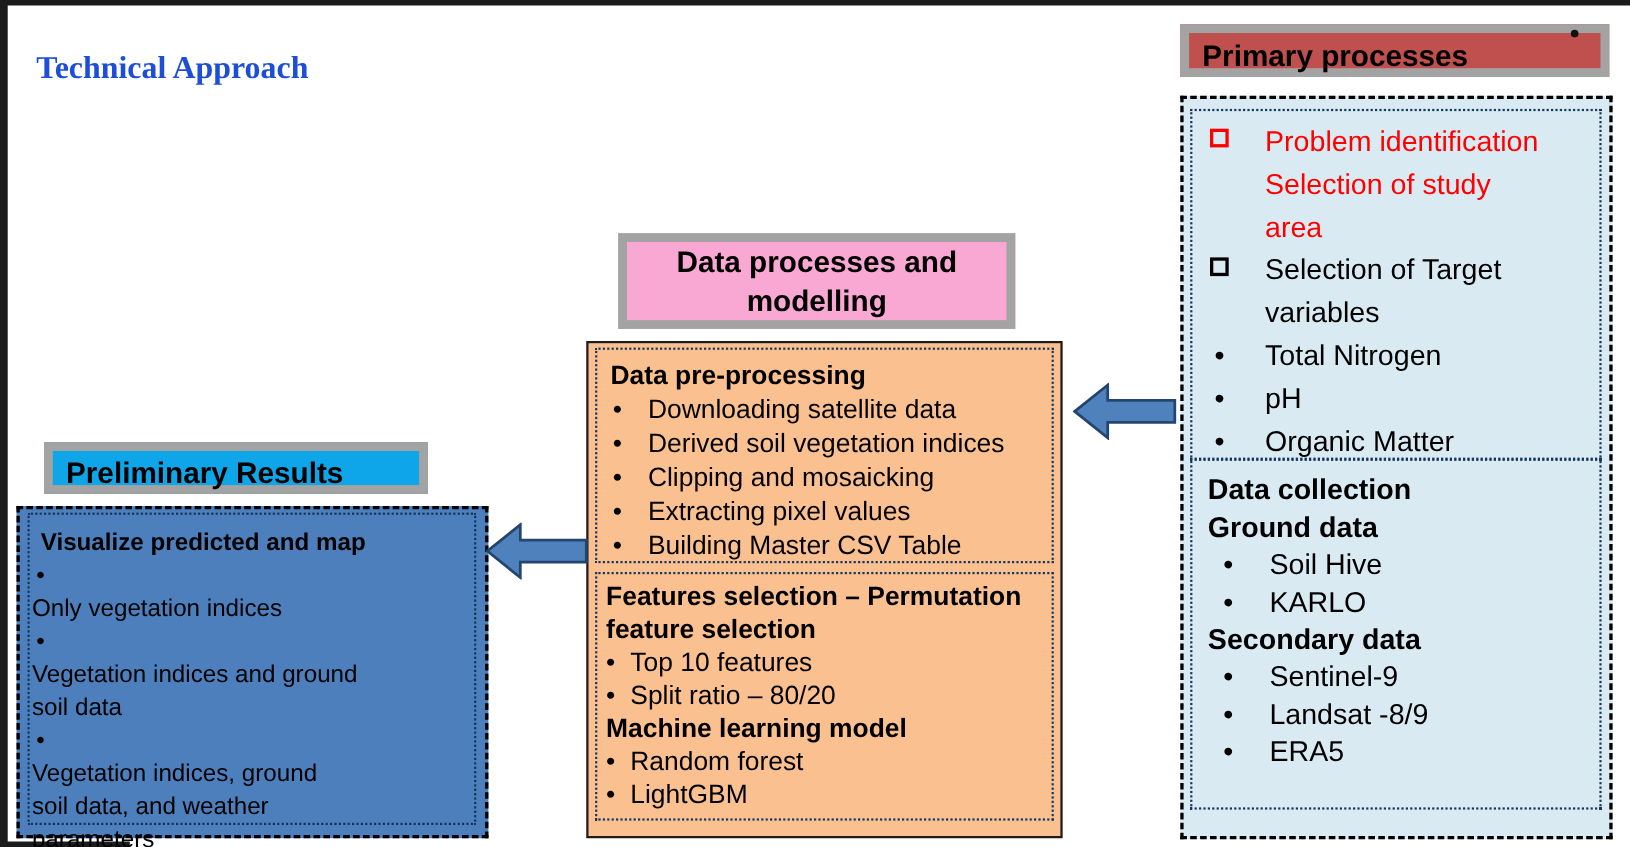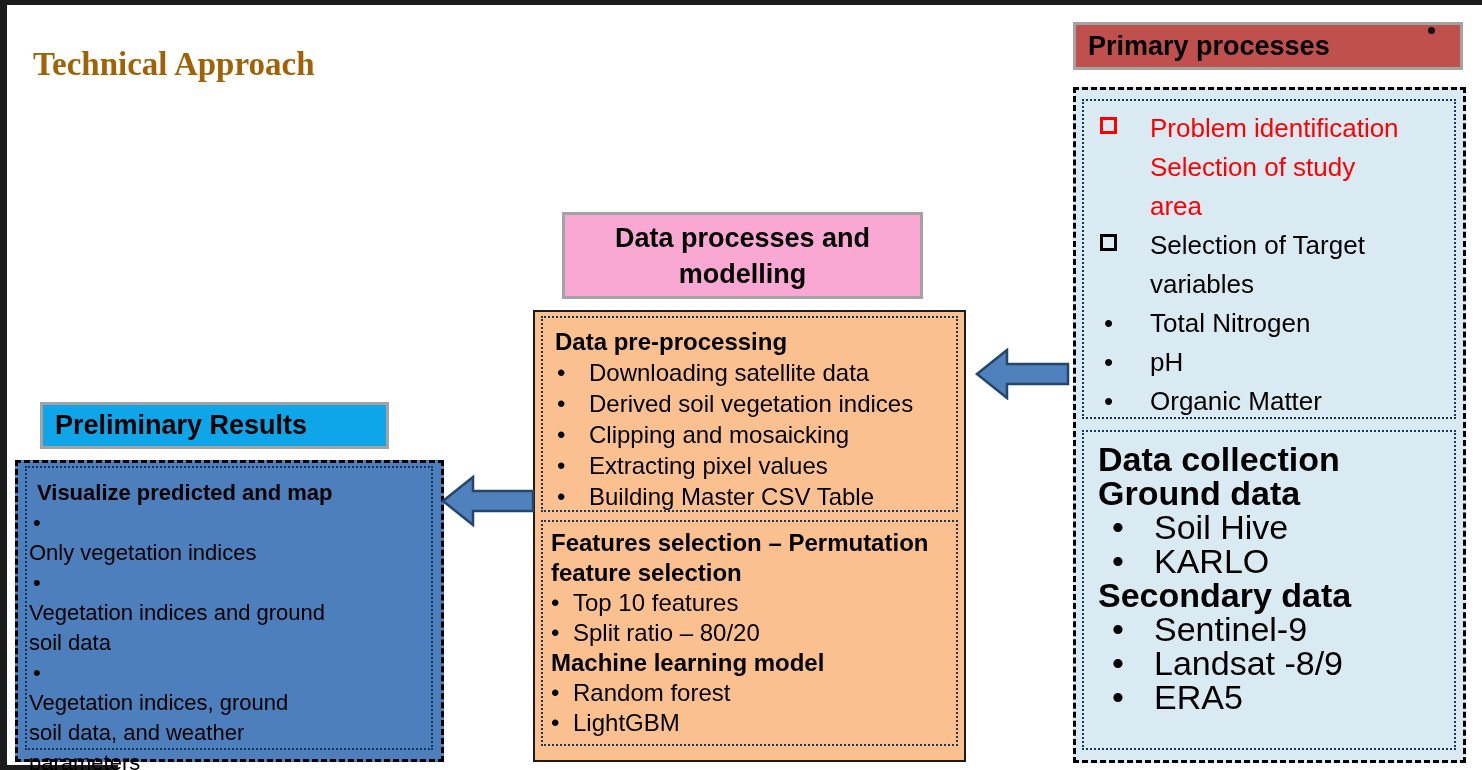--- a/index.html
+++ b/index.html
@@ -4,40 +4,40 @@
 <style>
   html,body{margin:0;padding:0;background:#fff;}
   .stage{position:relative;width:1482px;height:770px;background:#ffffff;overflow:hidden;
          font-family:"Liberation Sans",sans-serif;color:#000;}
   .frame{position:absolute;background:#1c1c1c;}
   .frame-top{left:0;top:0;width:1482px;height:5px;}
   .frame-left{left:0;top:0;width:7px;height:770px;}
   .frame-bottom{left:0;top:765px;width:118px;height:5px;}
 
   .slide-title{position:absolute;left:33px;top:46px;font-family:"Liberation Serif",serif;
-               font-size:33px;font-weight:bold;color:#a16207;white-space:nowrap;}
-
-  .hdr{position:absolute;box-sizing:border-box;border:3px solid #a3a3a3;font-weight:bold;
+               font-size:29px;font-weight:bold;color:#1d4ed8;white-space:nowrap;}
+
+  .hdr{position:absolute;box-sizing:border-box;border:8px solid #a3a3a3;font-weight:bold;
        font-size:27px;color:#000;}
   .hdr-red{left:1073px;top:22px;width:390px;height:48px;background:#c0504d;
            line-height:42px;padding-left:12px;}
   .tiny-dot{position:absolute;left:1428px;top:27px;width:7px;height:7px;border-radius:50%;background:#111;}
   .hdr-olive{left:562px;top:212px;width:361px;height:87px;background:#f9a8d4;
              display:flex;align-items:center;justify-content:center;text-align:center;
              line-height:36px;padding:0 28px;}
   .hdr-green{left:40px;top:402px;width:349px;height:47px;background:#0ea5e9;
              line-height:41px;padding-left:12px;}
 
   .right-outer{position:absolute;left:1073px;top:87px;width:393px;height:676px;
                box-sizing:border-box;border:3px dashed #000;background:#daeaf2;}
   .dotted-box{position:absolute;box-sizing:border-box;border:2px dotted #17375e;}
   .rbox1{left:1082px;top:99px;width:374px;height:320px;padding:8px 4px 0 14px;
          font-size:26px;line-height:39px;}
-  .rbox2{left:1082px;top:430px;width:374px;height:320px;padding:10px 4px 0 14px;
-         font-size:34px;line-height:34px;}
+  .rbox2{left:1082px;top:416px;width:374px;height:320px;padding:10px 4px 0 14px;
+         font-size:26px;line-height:34px;}
 
   .row{display:flex;align-items:flex-start;}
   .lines{white-space:pre-line;}
   .red-text{color:#ff0000;}
   .sq-col{flex:none;width:52px;padding-top:8px;}
   .sq{display:block;width:17px;height:17px;box-sizing:border-box;border:3px solid #000;margin-left:2px;}
   .sq.red{border-color:#ff0000;}
   .dot-col{flex:none;}
   .dot-col::before{content:"\2022";}
   .rbox1 .dot-col{width:52px;padding-left:6px;box-sizing:border-box;}

